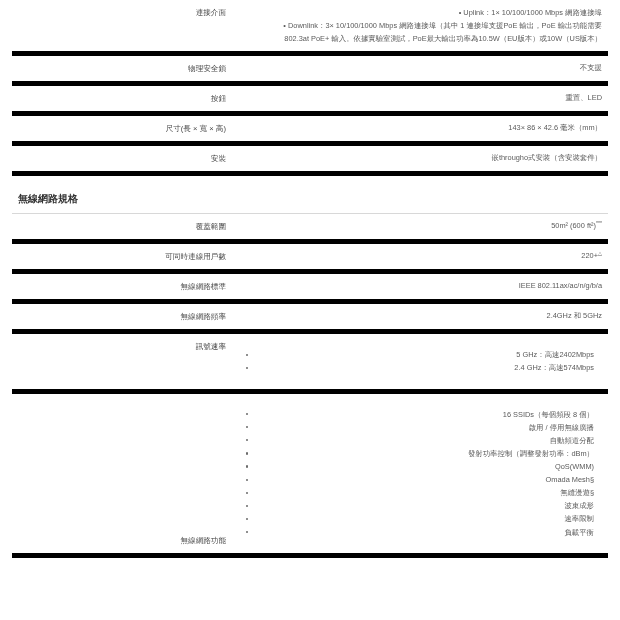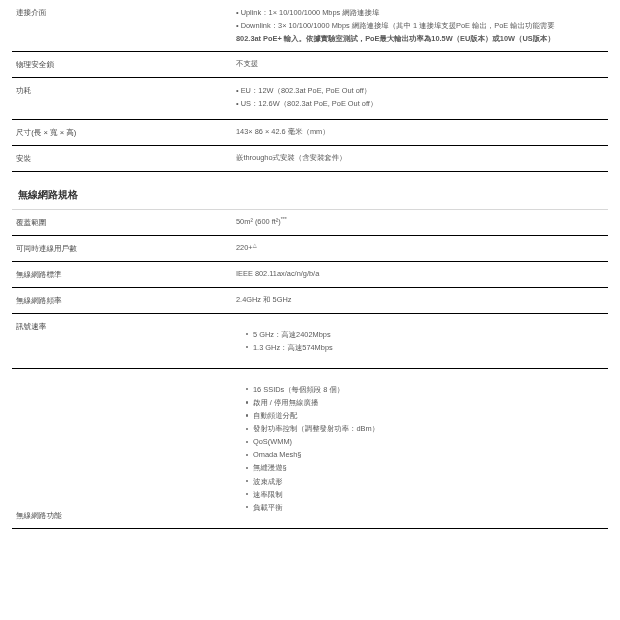--- a/index.html
+++ b/index.html
@@ -22,22 +22,23 @@
     padding: 0 12px;
   }
   table.spec {
     width: 596px;
     border-collapse: collapse;
     table-layout: fixed;
   }
   table.spec td {
     vertical-align: top;
     padding: 7px 6px 7px 4px;
-    border-bottom: 1px solid #000000;
+    border-bottom: 5px solid #000000;
     line-height: 1.45;
+    text-align: right;
   }
   td.label {
     width: 210px;
     color: #4a4a4a;
     font-size: 7.6px;
     padding-left: 6px;
   }
   td.value {
     color: #5a5a5a;
     font-size: 7.4px;
@@ -63,21 +64,20 @@
     border-radius: 50%;
     background: #6a6a6a;
   }
   .plainline {
     margin: 0 0 2px 0;
     line-height: 1.5;
   }
   .cont {
     padding-left: 0;
     line-height: 1.5;
-    font-weight: bold;
   }
   .section-head {
     padding: 16px 6px 7px 6px;
     font-size: 10px;
     color: #333333;
     font-weight: bold;
     border-bottom: 1px solid #d8d8d8;
   }
   sup {
     font-size: 5.2px;
@@ -100,29 +100,26 @@
           <div class="plainline">• Downlink：3× 10/100/1000 Mbps 網路連接埠（其中 1 連接埠支援PoE 輸出，PoE 輸出功能需要</div>
           <div class="cont">802.3at PoE+ 輸入。依據實驗室測試，PoE最大輸出功率為10.5W（EU版本）或10W（US版本）</div>
         </td>
       </tr>
 
       <tr>
         <td class="label">物理安全鎖</td>
         <td class="value">不支援</td>
       </tr>
 
+      <tr>
+        <td class="label">按鈕</td>
+        <td class="value">重置、LED</td>
+      </tr>
 
 
-      <tr>
-        <td class="label">功耗</td>
-        <td class="value">
-          <div class="plainline">• EU：12W（802.3at PoE, PoE Out off）</div>
-          <div class="plainline">• US：12.6W（802.3at PoE, PoE Out off）</div>
-        </td>
-      </tr>
 
       <tr>
         <td class="label">尺寸(長 × 寬 × 高)</td>
         <td class="value">143× 86 × 42.6 毫米（mm）</td>
       </tr>
 
 
       <tr>
         <td class="label">安裝</td>
         <td class="value">嵌througho式安裝（含安裝套件）</td>
@@ -156,21 +153,21 @@
       <tr>
         <td class="label">無線網路頻率</td>
         <td class="value">2.4GHz 和 5GHz</td>
       </tr>
 
       <tr>
         <td class="label">訊號速率</td>
         <td class="value">
           <ul class="bullets">
             <li>5 GHz：高速2402Mbps</li>
-            <li>1.3 GHz：高速574Mbps</li>
+            <li>2.4 GHz：高速574Mbps</li>
           </ul>
         </td>
       </tr>
 
       <tr>
         <td class="label" style="vertical-align:bottom;">無線網路功能</td>
         <td class="value">
           <ul class="bullets">
             <li>16 SSIDs（每個頻段 8 個）</li>
             <li>啟用 / 停用無線廣播</li>

